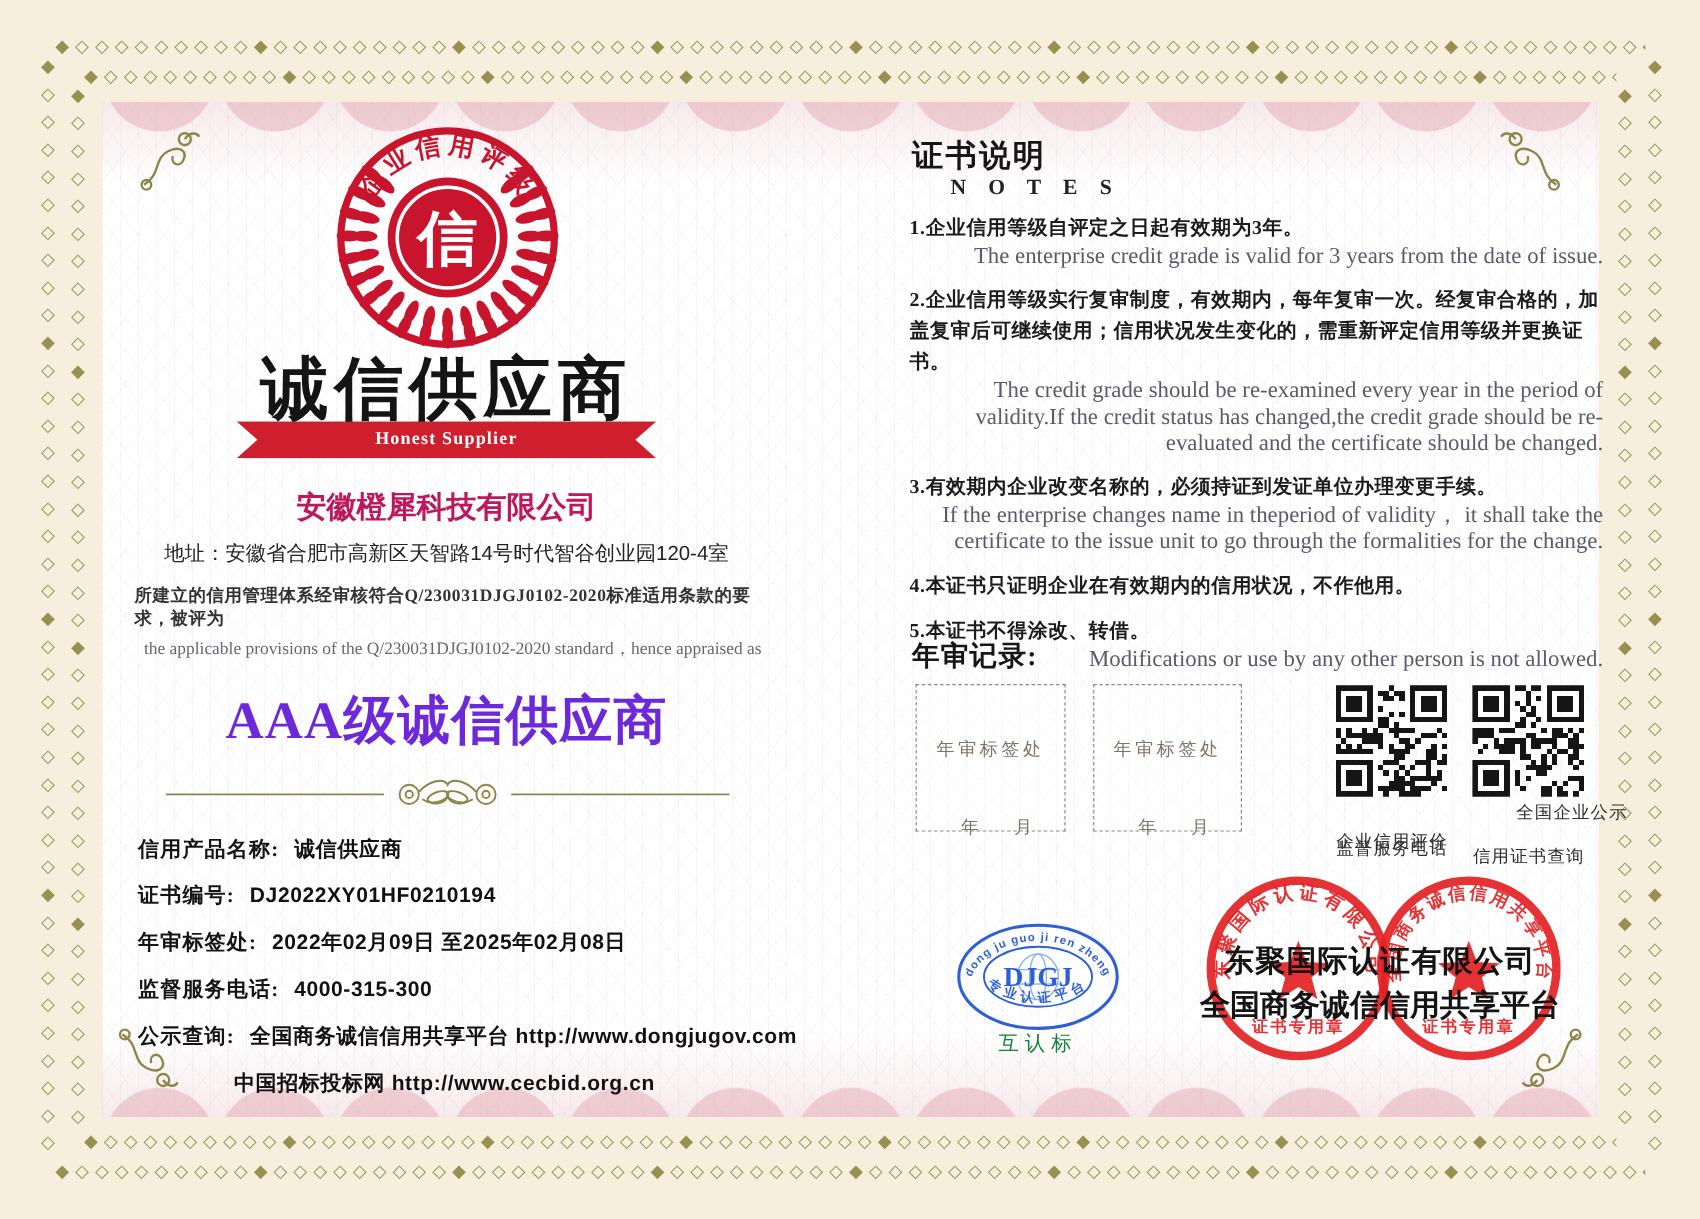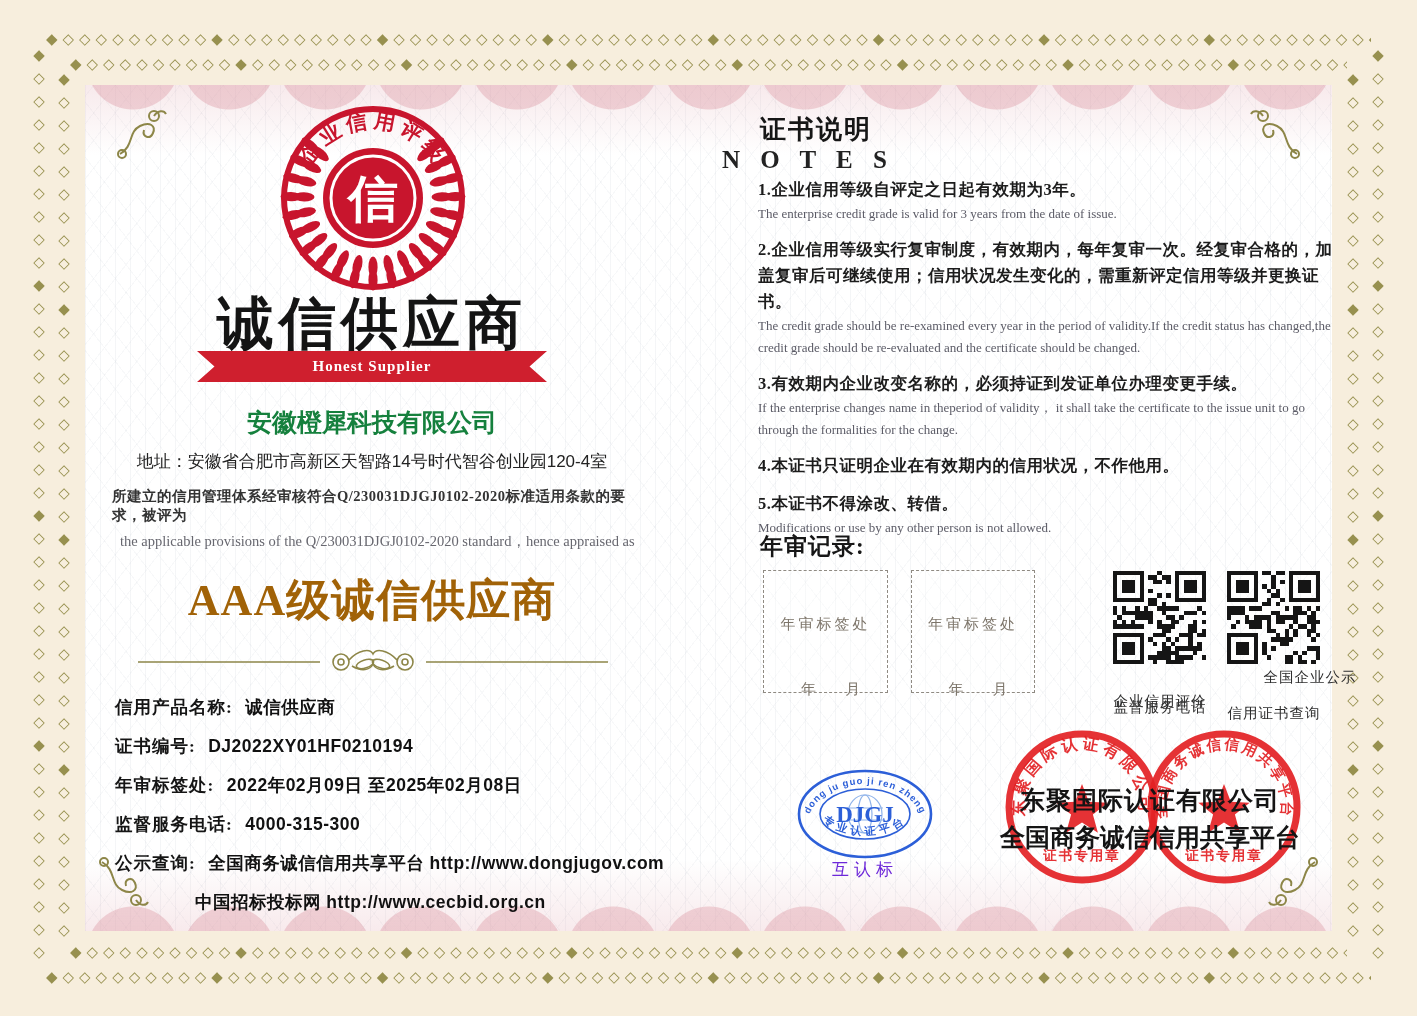--- a/index.html
+++ b/index.html
@@ -24,51 +24,51 @@
   .flourish{position:absolute;width:62px;height:62px;}
   
   .abs{position:absolute;}
   .ctr{text-align:center;}
   .title{left:72px;top:286px;width:600px;font-size:57px;font-weight:900;color:#141414;
          letter-spacing:5px;font-family:"Liberation Serif",serif;}
   .ribbon{left:197px;top:351px;width:350px;height:31px;background:#cf1f2e;
           clip-path:polygon(0 0,100% 0,95% 50%,100% 100%,0 100%,5% 50%);
           display:flex;align-items:center;justify-content:center;}
   .ribbon span{color:#fff;font-size:15px;font-weight:700;letter-spacing:1px;}
-  .company{left:72px;top:406px;width:600px;font-size:25px;font-weight:800;color:#15803d;
+  .company{left:72px;top:406px;width:600px;font-size:25px;font-weight:800;color:#be185d;
            font-family:"Liberation Sans",sans-serif;}
   .address{left:72px;top:450px;width:600px;font-size:17px;color:#222;
            font-family:"Liberation Sans",sans-serif;}
   .statement{left:112px;top:487px;width:540px;}
   .statement .cn{font-size:14.5px;font-weight:700;color:#333;letter-spacing:.5px;margin-bottom:5px;}
   .statement .en{font-size:14.5px;color:#67676f;line-height:22px;padding-left:8px;}
-  .grade{left:72px;top:571px;width:600px;font-size:44px;font-weight:900;color:#a16207;letter-spacing:1px;}
+  .grade{left:72px;top:571px;width:600px;font-size:44px;font-weight:900;color:#6d28d9;letter-spacing:1px;}
   .divider{left:138px;top:642px;}
   .info{left:115px;top:695px;width:560px;font-size:17.5px;}
   .info .row{margin-bottom:15px;white-space:nowrap;}
   .info .lb{font-weight:700;color:#151515;letter-spacing:1px;}
   .info .val{font-weight:700;color:#111;font-family:"Liberation Sans",sans-serif;margin-left:8px;letter-spacing:.5px;}
   .info .row.indent{padding-left:72px;}
   
   .notes-title{left:760px;top:112px;font-size:26px;font-weight:900;color:#161616;letter-spacing:2px;}
-  .notes-sub{left:722px;top:146px;font-size:25px;font-weight:600;color:#222;letter-spacing:7px;}
+  .notes-sub{left:792px;top:146px;font-size:18px;font-weight:600;color:#222;letter-spacing:7px;}
   .notes{left:758px;top:177px;width:578px;}
   .notes .item{margin-bottom:12px;}
   .notes .cn{font-size:16.5px;font-weight:700;color:#1c1c1c;line-height:26px;letter-spacing:.5px;}
-  .notes .en{font-size:13px;color:#5b5b66;line-height:22px;}
+  .notes .en{font-size:19px;color:#5b5b66;line-height:22px;text-align:right;}
   .annual-title{left:760px;top:531px;font-size:23px;font-weight:900;color:#161616;letter-spacing:1px;}
   .stickbox{position:absolute;border:1.5px dashed #8f8a82;background:rgba(255,255,255,.3);}
   .stickbox .lbl{position:absolute;left:0;right:0;top:44px;text-align:center;font-size:15px;
                  color:#7d756a;letter-spacing:3px;}
   .stickbox .ym{position:absolute;left:0;right:0;bottom:12px;font-size:15px;color:#7d756a;}
   .stickbox .y{position:absolute;left:30%;}
   .stickbox .m{position:absolute;left:66%;}
   .qr{position:absolute;width:93px;height:93px;}
   .qr-cap{position:absolute;width:120px;text-align:center;font-size:14.5px;color:#2e2e2e;letter-spacing:1px;}
-  .mutual-cap{left:795px;top:858px;width:140px;font-size:17px;color:#6d28d9;letter-spacing:5px;}
+  .mutual-cap{left:795px;top:858px;width:140px;font-size:17px;color:#15803d;letter-spacing:5px;}
   .issuer{left:930px;width:440px;text-align:center;font-weight:900;color:#141414;z-index:5;}
   .issuer.l1{top:784px;font-size:25px;letter-spacing:1px;}
   .issuer.l2{top:821px;font-size:25px;letter-spacing:0px;}
   .stampsvg{position:absolute;z-index:2;}
 </style>
 </head>
 <body>
 
 <div class="page">
 

